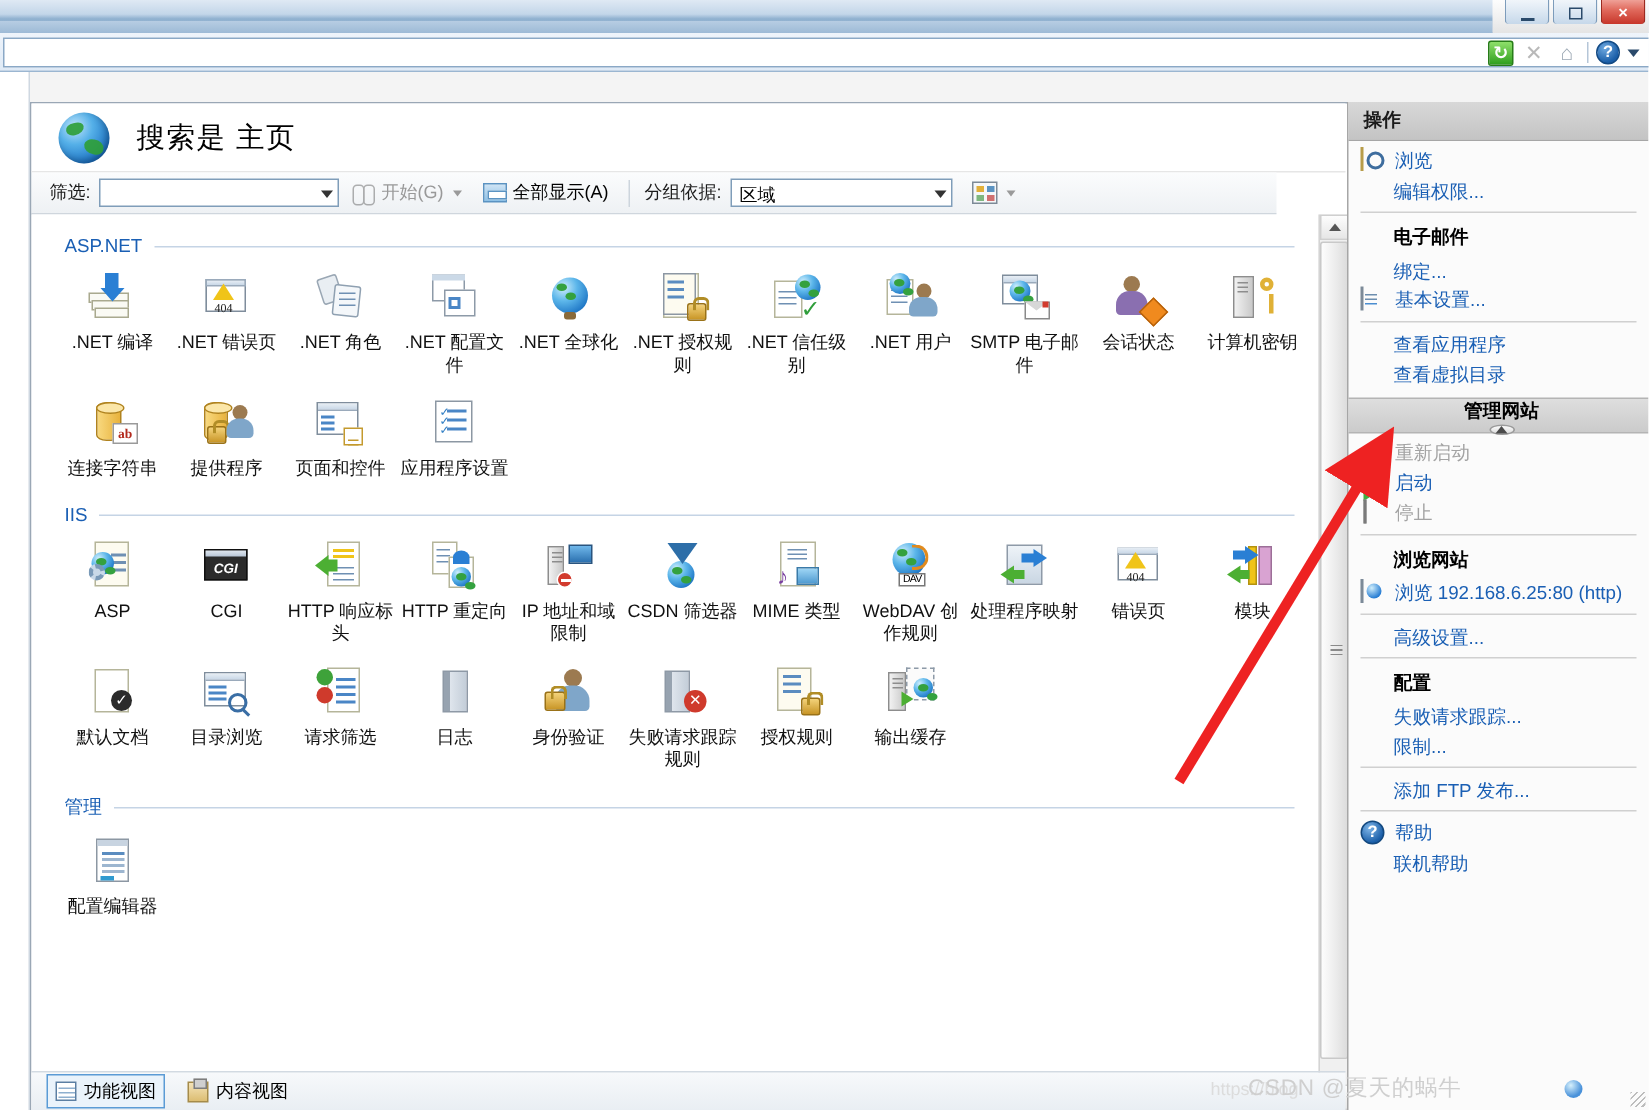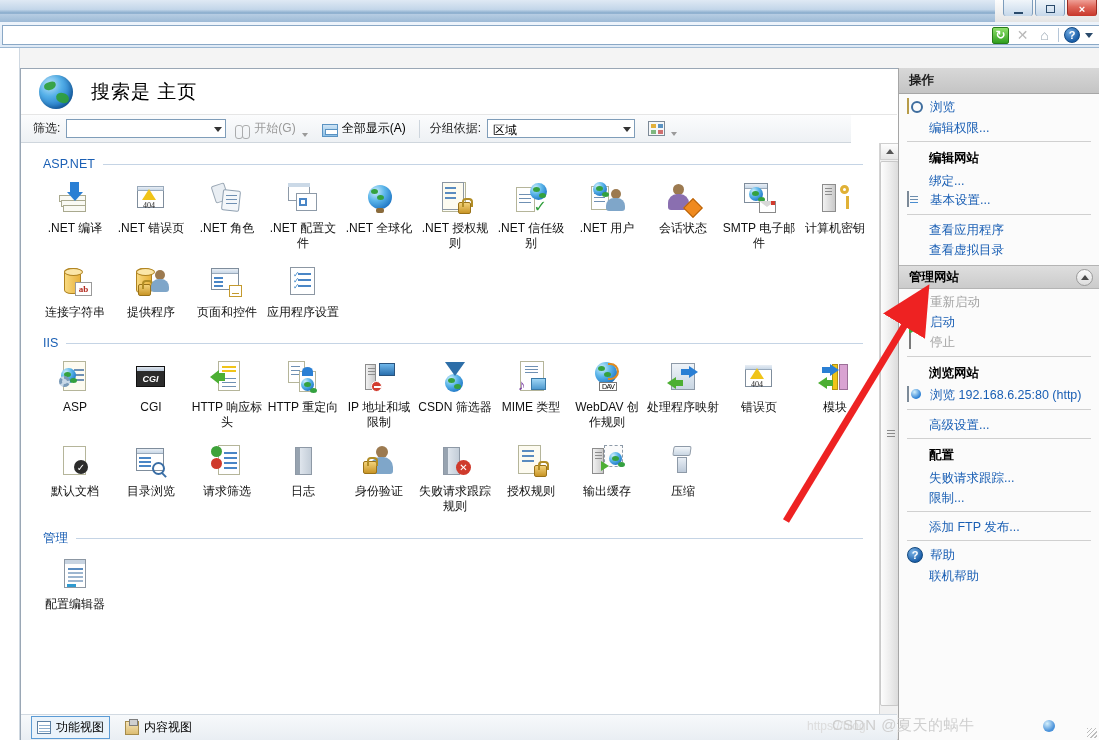--- a/index.html
+++ b/index.html
@@ -89,21 +89,21 @@
 
   
   .filter-bar { position:absolute; left:0; top:46px; width:830px; height:28px;
      background: linear-gradient(to bottom,#fbfcfd,#eef1f4);
      border-bottom:1px solid #cfd6dd; display:flex; align-items:center; padding-left:12px; gap:6px;}
   .fb-label{ color:#1b1b1b; }
   .fb-combo{ width:160px; height:19px; border:1px solid #7f9db9; background:#fff; position:relative;}
   .fb-combo .arrow{ position:absolute; right:3px; top:7px; width:0;height:0;
     border-left:4px solid transparent;border-right:4px solid transparent;border-top:5px solid #333;}
   .fb-combo .val{ position:absolute; left:5px; top:2px; font-size:12px; }
-  .fb-btn{ display:flex; align-items:flex-end; gap:4px; color:#999; padding:1px 3px;}
+  .fb-btn{ display:flex; align-items:center; gap:4px; color:#999; padding:1px 3px;}
   .fb-btn.enabled{ color:#000; }
   .fb-mini-caret{ width:0;height:0;border-left:3px solid transparent;border-right:3px solid transparent;border-top:4px solid #9a9a9a; margin:0 2px;}
   .fb-sep{ width:1px; height:18px; background:#cdd5dd; margin:0 4px;}
   .icon-binoc{ width:15px;height:12px; position:relative; opacity:.45;}
   .icon-binoc::before,.icon-binoc::after{content:"";position:absolute;top:0;width:6px;height:12px;border:1.5px solid #555;border-radius:3px;}
   .icon-binoc::before{left:0;} .icon-binoc::after{right:0;}
   .icon-showall{ width:16px;height:13px; background:linear-gradient(to bottom,#cfe4f5,#8cc0e6); border:1px solid #5b93c2; position:relative;}
   .icon-showall::after{content:"";position:absolute;left:2px;bottom:1px;width:11px;height:4px;background:#fff;border:1px solid #5b93c2;}
   .icon-viewmode{ width:17px;height:15px;border:1px solid #7d8a97;background:#f5f7f9;position:relative;}
   .icon-viewmode::before{content:"";position:absolute;left:2px;top:2px;width:5px;height:4px;background:#e2b03a;}
@@ -205,21 +205,21 @@
   .ic-grid::after{content:"";position:absolute;left:1px;top:3px;width:11px;height:1px;background:#8fb0cf;box-shadow:0 3px 0 #8fb0cf,0 6px 0 #8fb0cf;}
   .ic-clip{ width:14px;height:14px;background:linear-gradient(to bottom,#f4e3b8,#dcbd72);border:1px solid #a58b4a;position:relative;}
   .ic-clip::after{content:"";position:absolute;left:3px;top:-3px;width:7px;height:5px;border:1px solid #7d7d7d;background:#cfcfcf;}
 
   
   .rp-title{ height:26px; background:linear-gradient(to bottom,#d8d8d8,#c4c4c4);
      border-bottom:1px solid #a6a6a6; display:flex; align-items:center; padding-left:10px;
      font-weight:bold; font-size:12.5px; color:#1b1b1b;}
   .rp-section-title{ display:flex; align-items:center; justify-content:space-between;
      background:linear-gradient(to bottom,#dedede,#cbcbcb); border-top:1px solid #b4b4b4;
-     border-bottom:1px solid #b4b4b4; height:24px; padding:0 6px 0 10px; font-weight:bold; font-size:12.5px;}
+     border-bottom:1px solid #b4b4b4; height:24px; padding:0 6px 0 10px; font-weight:bold; font-size:12.5px;flex-direction:column;}
   .collapse-btn{ width:17px;height:17px;border-radius:50%;
      background:linear-gradient(to bottom,#fbfbfb,#dcdcdc); border:1px solid #9a9a9a;
      display:flex;align-items:center;justify-content:center;}
   .collapse-btn .ca{ width:0;height:0;border-left:4px solid transparent;border-right:4px solid transparent;border-bottom:5px solid #4a4a4a;}
   .rp-body{ padding:3px 0 0 0; }
   .rp-item{ display:flex; align-items:center; height:20px; padding-left:8px; gap:6px; }
   .rp-item .txt{ color:#1a5fb4; font-size:12.5px; white-space:nowrap;}
   .rp-item.noicon{ padding-left:30px;align-items:flex-end; }
   .rp-item.disabled .txt{ color:#a3a3a3; }
   .rp-head{ padding:4px 0 3px 30px; font-weight:bold; color:#000; font-size:12.5px;}
@@ -415,43 +415,43 @@
                   <span class="person" style="right:0;top:8px;width:18px;height:22px">
                       <i class="head" style="position:absolute;left:5px;top:0;width:10px;height:10px;border-radius:50%;background:#9c7a50"></i>
                       <i class="body" style="position:absolute;left:0;top:9px;width:19px;height:13px;border-radius:8px 8px 3px 3px;background:#7fa6c9"></i>
                     </span>
                 </div>
                 <div class="tlabel">.NET 用户</div>
               </div>
 
               <div class="tile">
                 <div class="ticon">
-                  <span class="person" style="left:2px;top:3px;width:20px;height:26px">
-                      <i class="head" style="position:absolute;left:5px;top:0;width:11px;height:11px;border-radius:50%;background:#9c7a50"></i>
-                      <i class="body" style="position:absolute;left:0;top:10px;width:21px;height:16px;border-radius:9px 9px 3px 3px;background:#8a6fb0"></i>
-                    </span>
-                  <span class="diamond"></span>
-                </div>
-                <div class="tlabel">会话状态</div>
-              </div>
-
-              <div class="tile">
-                <div class="ticon">
                   <span class="win" style="left:2px;top:2px;width:24px;height:20px">
                       <i class="tb"></i>
                     </span>
                   <span class="globe-s" style="left:7px;top:6px;width:14px;height:14px"></span>
                   <span class="envelope" style="right:0;bottom:2px;width:17px;height:12px"></span>
                   <span style="position:absolute;right:1px;bottom:10px;width:4px;height:4px;background:#d23b2e"></span>
                 </div>
                 <div class="tlabel">SMTP 电子邮件</div>
               </div>
 
               <div class="tile">
                 <div class="ticon">
+                  <span class="person" style="left:2px;top:3px;width:20px;height:26px">
+                      <i class="head" style="position:absolute;left:5px;top:0;width:11px;height:11px;border-radius:50%;background:#9c7a50"></i>
+                      <i class="body" style="position:absolute;left:0;top:10px;width:21px;height:16px;border-radius:9px 9px 3px 3px;background:#8a6fb0"></i>
+                    </span>
+                  <span class="diamond"></span>
+                </div>
+                <div class="tlabel">会话状态</div>
+              </div>
+
+              <div class="tile">
+                <div class="ticon">
                   <span class="srv" style="left:4px;top:3px;width:14px;height:28px"></span>
                   <span class="key"></span>
                 </div>
                 <div class="tlabel">计算机密钥</div>
               </div>
 
               <div class="tile">
                 <div class="ticon">
                   <span class="cyl"></span>
                   <span class="abtag">ab</span>
@@ -681,29 +681,20 @@
               <div class="tile">
                 <div class="ticon">
                   <span class="srv" style="left:2px;top:4px;width:12px;height:26px"></span>
                   <span style="position:absolute;right:1px;top:1px;width:19px;height:22px;border:1px dashed #8d9aa8;background:#fbfbfb"></span>
                   <span class="globe-s" style="right:2px;top:8px;width:13px;height:13px"></span>
                   <span style="position:absolute;left:11px;top:17px;width:0;height:0;border-top:5px solid transparent;border-bottom:5px solid transparent;border-left:8px solid #4caf33"></span>
                 </div>
                 <div class="tlabel">输出缓存</div>
               </div>
 
-              <div class="tile">
-                <div class="ticon">
-                  <span class="compress">
-                      <i class="c1"></i>
-                      <i class="c2"></i>
-                    </span>
-                </div>
-                <div class="tlabel">压缩</div>
-              </div>
 
             </div>
           </div>
 
           <div class="group">
             <div class="group-head">
               <span class="gname">管理</span>
               <span class="gline"></span>
             </div>
             <div class="tiles">
@@ -756,21 +747,21 @@
         <div class="rp-item">
           <span class="rp-ic"><span class="ic-browse"></span></span>
           <span class="txt">浏览</span>
         </div>
         <div class="rp-item noicon">
           <span class="txt">编辑权限...</span>
         </div>
 
         <div class="rp-sep"></div>
 
-        <div class="rp-head">编辑网站</div>
+        <div class="rp-head">电子邮件</div>
         <div class="rp-item noicon">
           <span class="txt">绑定...</span>
         </div>
         <div class="rp-item">
           <span class="rp-ic"><span class="ic-basic"></span></span>
           <span class="txt">基本设置...</span>
         </div>
 
         <div class="rp-sep"></div>
 

